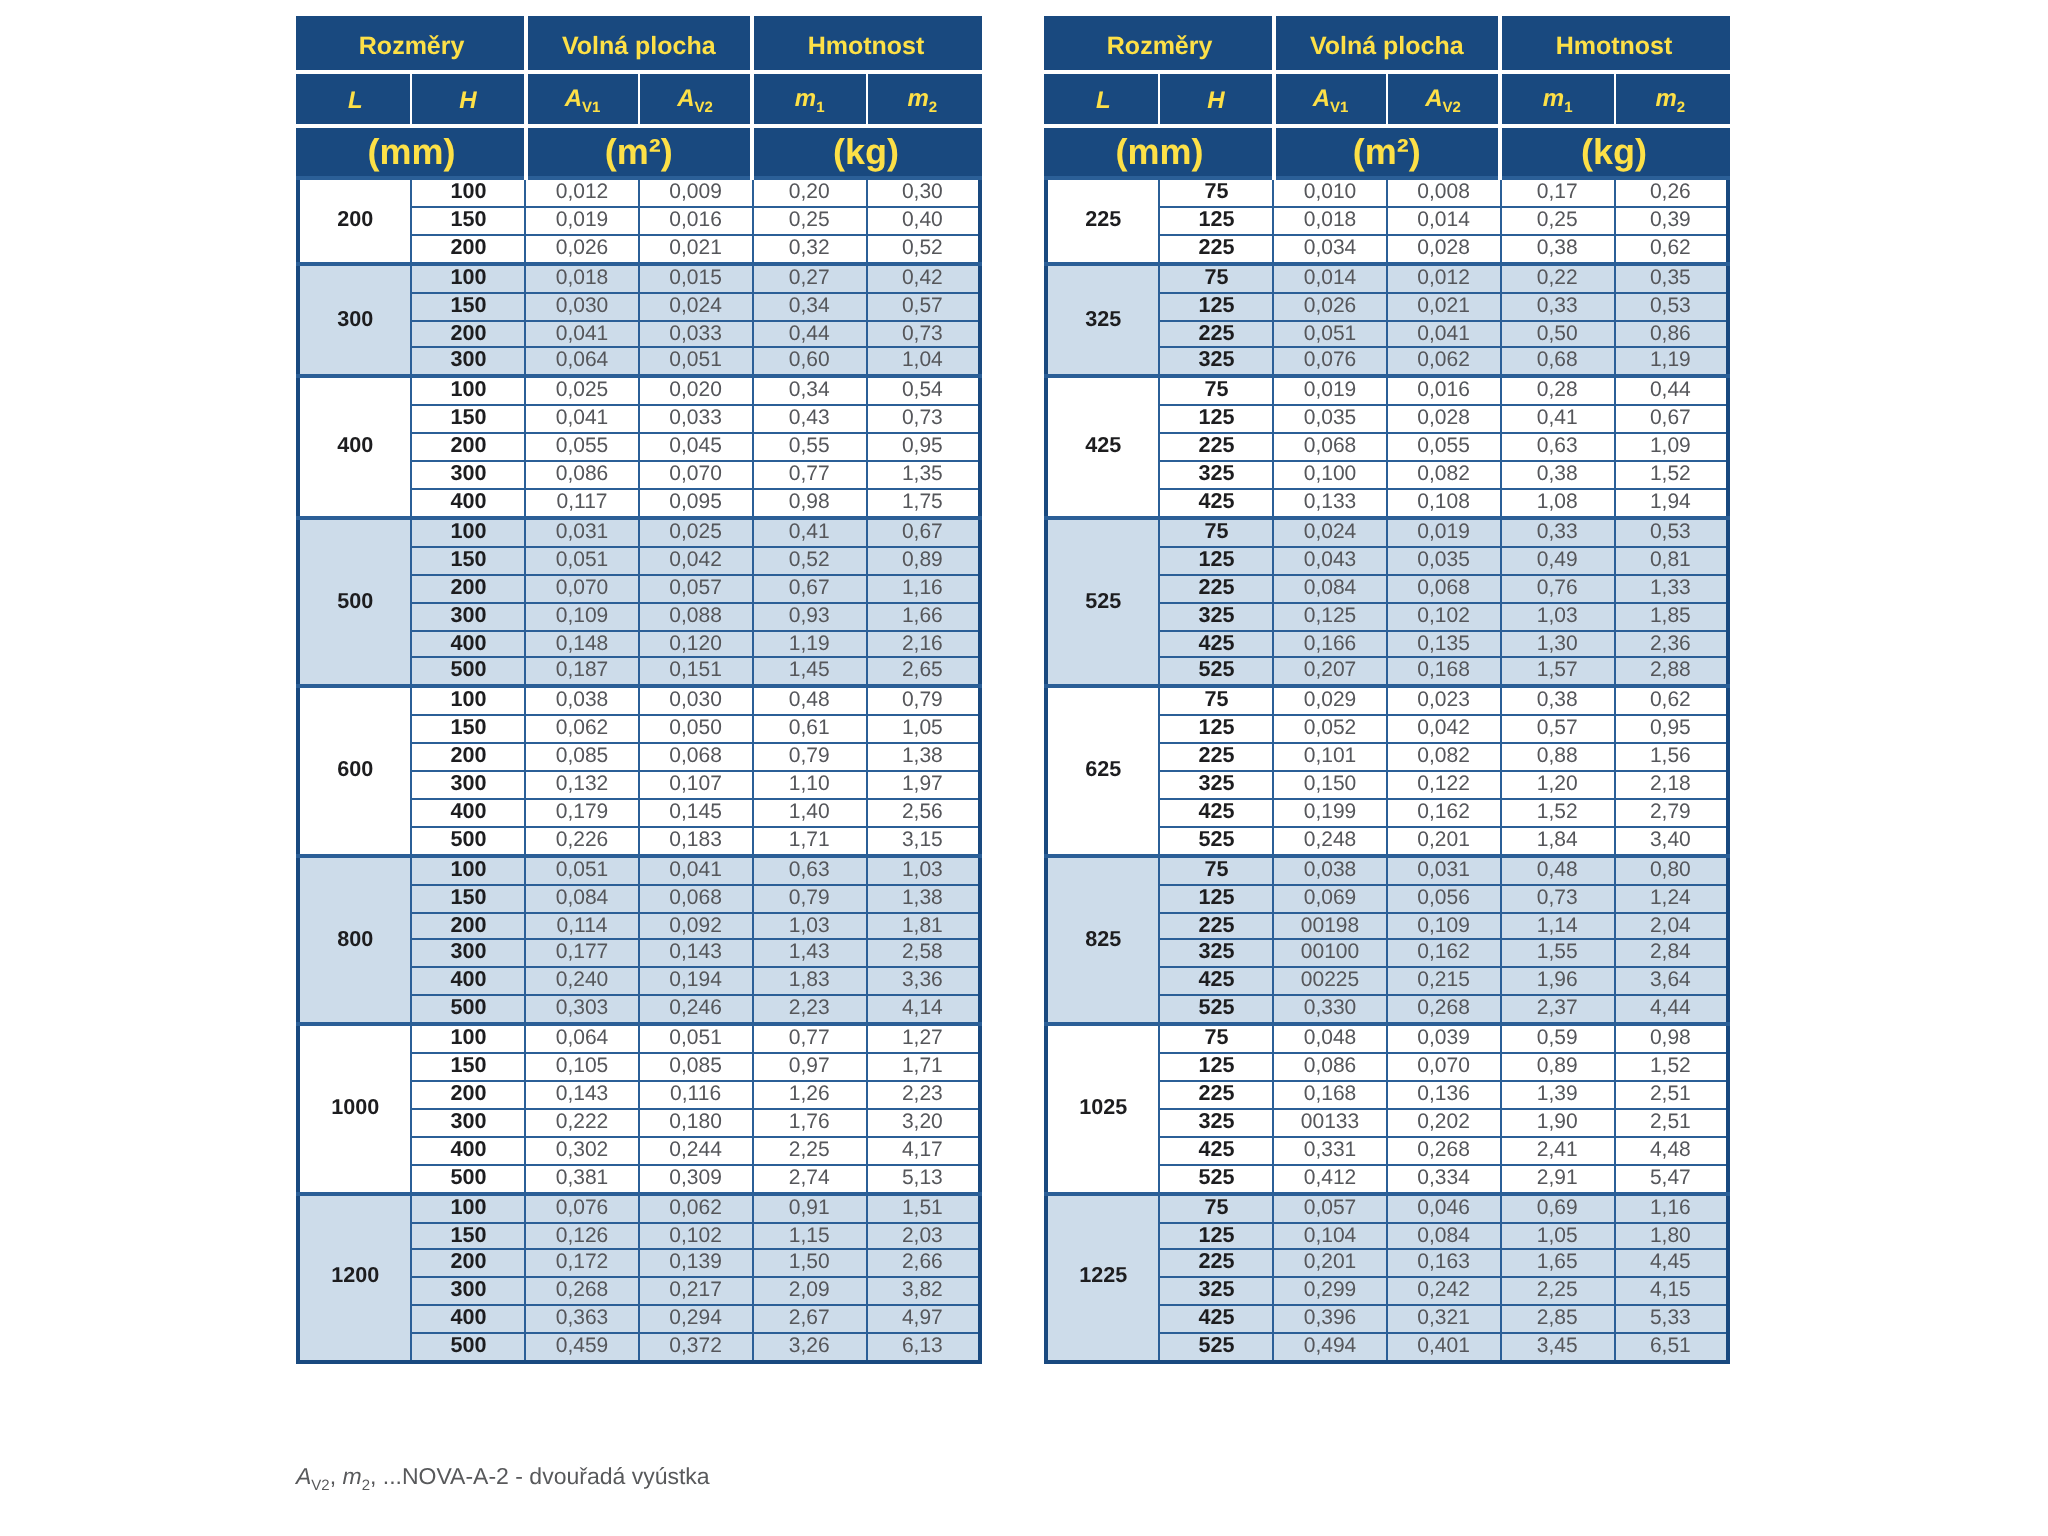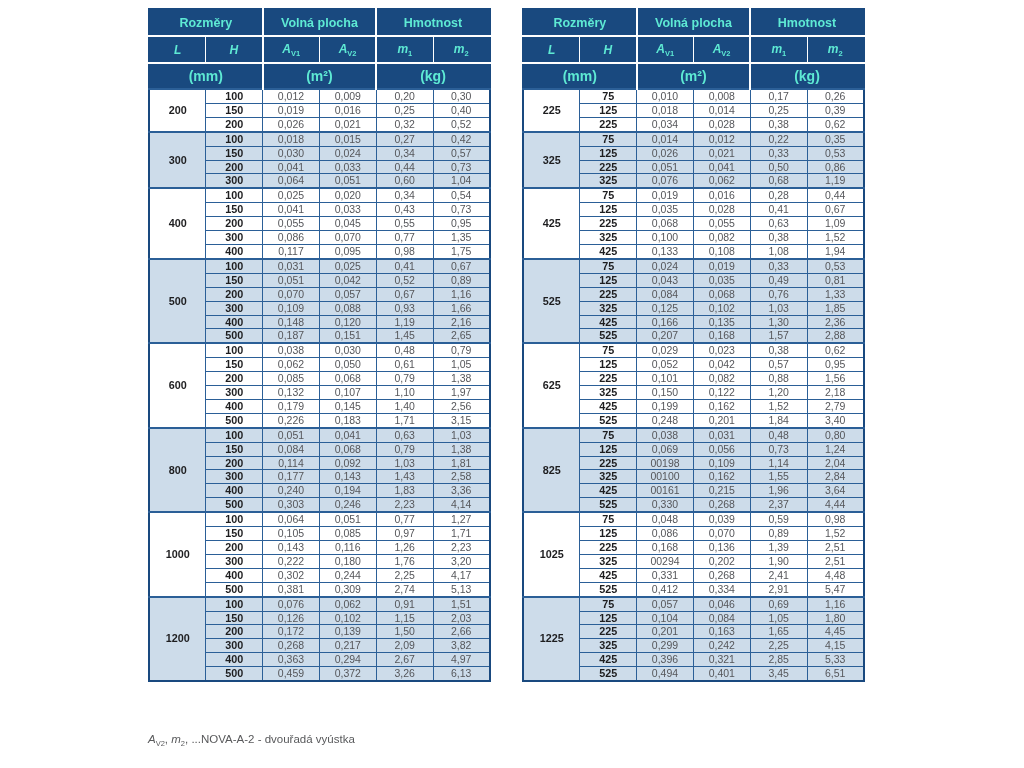--- a/index.html
+++ b/index.html
@@ -23,29 +23,29 @@
     width: 341px;
     border: 2px solid #19497f;
   }
   table.spec.left  { left: 148px; }
   table.spec.right { left: 522px; }
   table.spec col { width: 56.8px; }
 
   
   thead th {
     background: #19497f;
-    color: #5eead4;
+    color: #fde047;
     padding: 0;
     text-align: center;
     vertical-align: middle;
     font-weight: bold;
   }
   tr.h1 th { height: 25px; font-size: 12.5px; border-bottom: 2px solid #ffffff; }
   tr.h2 th { height: 25px; font-size: 12px;   border-bottom: 2px solid #ffffff; }
-  tr.h3 th { height: 24px; font-size: 14px; }
+  tr.h3 th { height: 24px; font-size: 18px; }
   tr.h1 th + th, tr.h3 th + th { border-left: 2px solid #ffffff; margin-top: 28px; }
   tr.h2 th + th { border-left: 1px solid #ffffff; }
   tr.h2 th:nth-child(3), tr.h2 th:nth-child(5) { border-left: 2px solid #ffffff; }
   .sym { font-style: italic; }
   .sub { font-size: 7.5px; vertical-align: -3px; font-style: normal; font-weight: bold; }
 
   
   tbody td {
     border: 1px solid #2b5f97;
     height: 12.9px;
@@ -646,21 +646,21 @@
         </tr>
         <tr class="shaded">
           <td class="hcell">325</td>
           <td class="vcell">00100</td>
           <td class="vcell">0,162</td>
           <td class="vcell">1,55</td>
           <td class="vcell">2,84</td>
         </tr>
         <tr class="shaded">
           <td class="hcell">425</td>
-          <td class="vcell">00161</td>
+          <td class="vcell">00225</td>
           <td class="vcell">0,215</td>
           <td class="vcell">1,96</td>
           <td class="vcell">3,64</td>
         </tr>
         <tr class="shaded">
           <td class="hcell">525</td>
           <td class="vcell">0,330</td>
           <td class="vcell">0,268</td>
           <td class="vcell">2,37</td>
           <td class="vcell">4,44</td>
@@ -682,21 +682,21 @@
         </tr>
         <tr class="plain">
           <td class="hcell">225</td>
           <td class="vcell">0,168</td>
           <td class="vcell">0,136</td>
           <td class="vcell">1,39</td>
           <td class="vcell">2,51</td>
         </tr>
         <tr class="plain">
           <td class="hcell">325</td>
-          <td class="vcell">00294</td>
+          <td class="vcell">00133</td>
           <td class="vcell">0,202</td>
           <td class="vcell">1,90</td>
           <td class="vcell">2,51</td>
         </tr>
         <tr class="plain">
           <td class="hcell">425</td>
           <td class="vcell">0,331</td>
           <td class="vcell">0,268</td>
           <td class="vcell">2,41</td>
           <td class="vcell">4,48</td>

